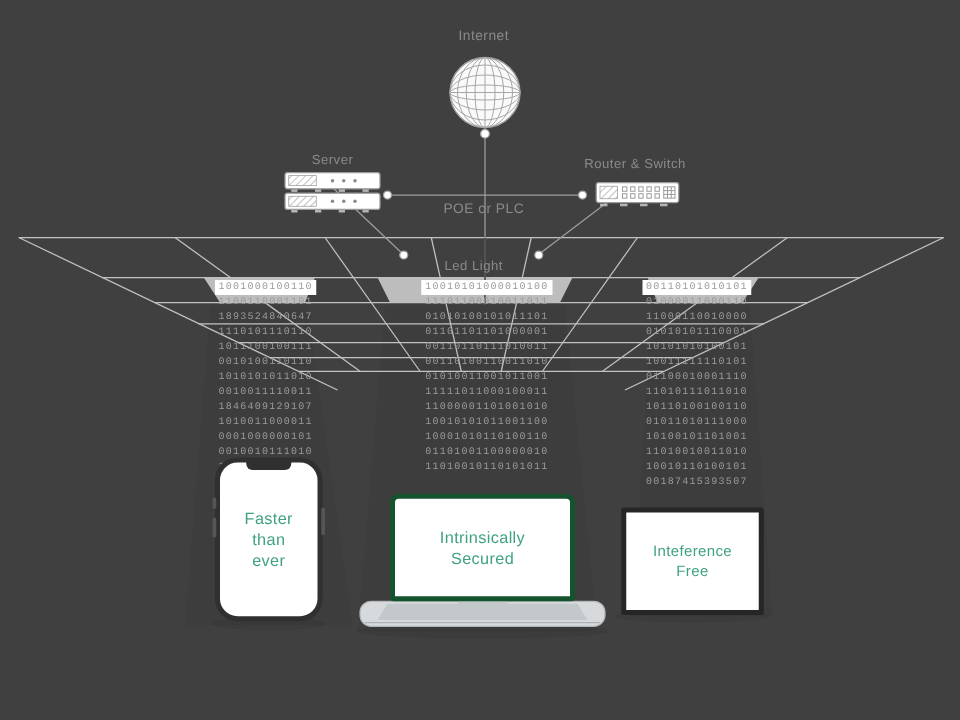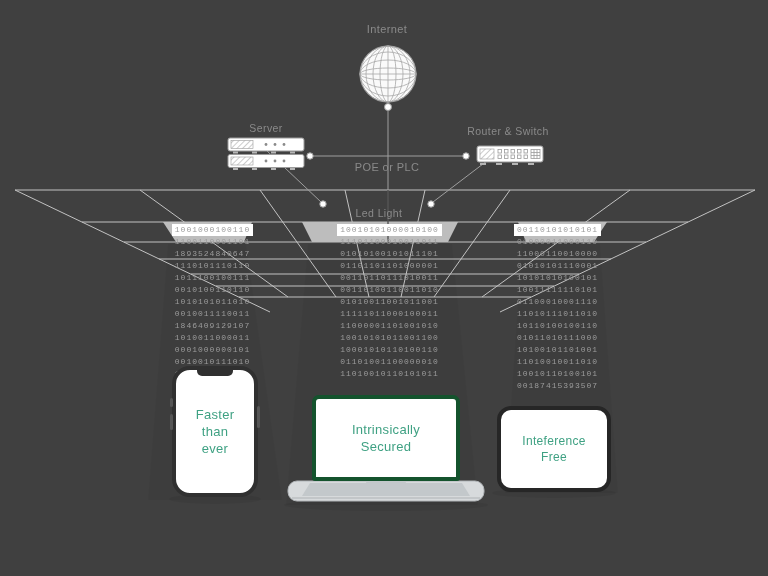--- a/index.html
+++ b/index.html
@@ -26,21 +26,21 @@
   .phone .btn.l2{left:-6px;top:44px;width:3px;height:16px;}
   .phone .btn.r1{right:-6px;top:36px;width:3px;height:22px;}
   .phone .device-text{width:56px;}
   
   .laptop-screen{position:absolute;left:312px;top:395px;width:148px;height:86px;
          border:4px solid #14532d;border-radius:7px 7px 3px 3px;background:#fff;
          box-sizing:border-box;display:flex;align-items:center;justify-content:center;}
   .laptop-screen .device-text{width:112px;}
   
   .tablet{position:absolute;left:497px;top:406px;width:114px;height:86px;
-         border:4px solid #262626;border-radius:14px;background:#fff;box-sizing:border-box;
+         border:4px solid #262626;border-radius:2px;background:#fff;box-sizing:border-box;
          display:flex;align-items:center;justify-content:center;}
   .tablet .device-text{width:92px;font-size:12px;line-height:16px;}
 </style>
 </head>
 <body>
 
 <div id="stage">
 
   <svg width="768" height="576" viewBox="0 0 768 576">
     <defs>

